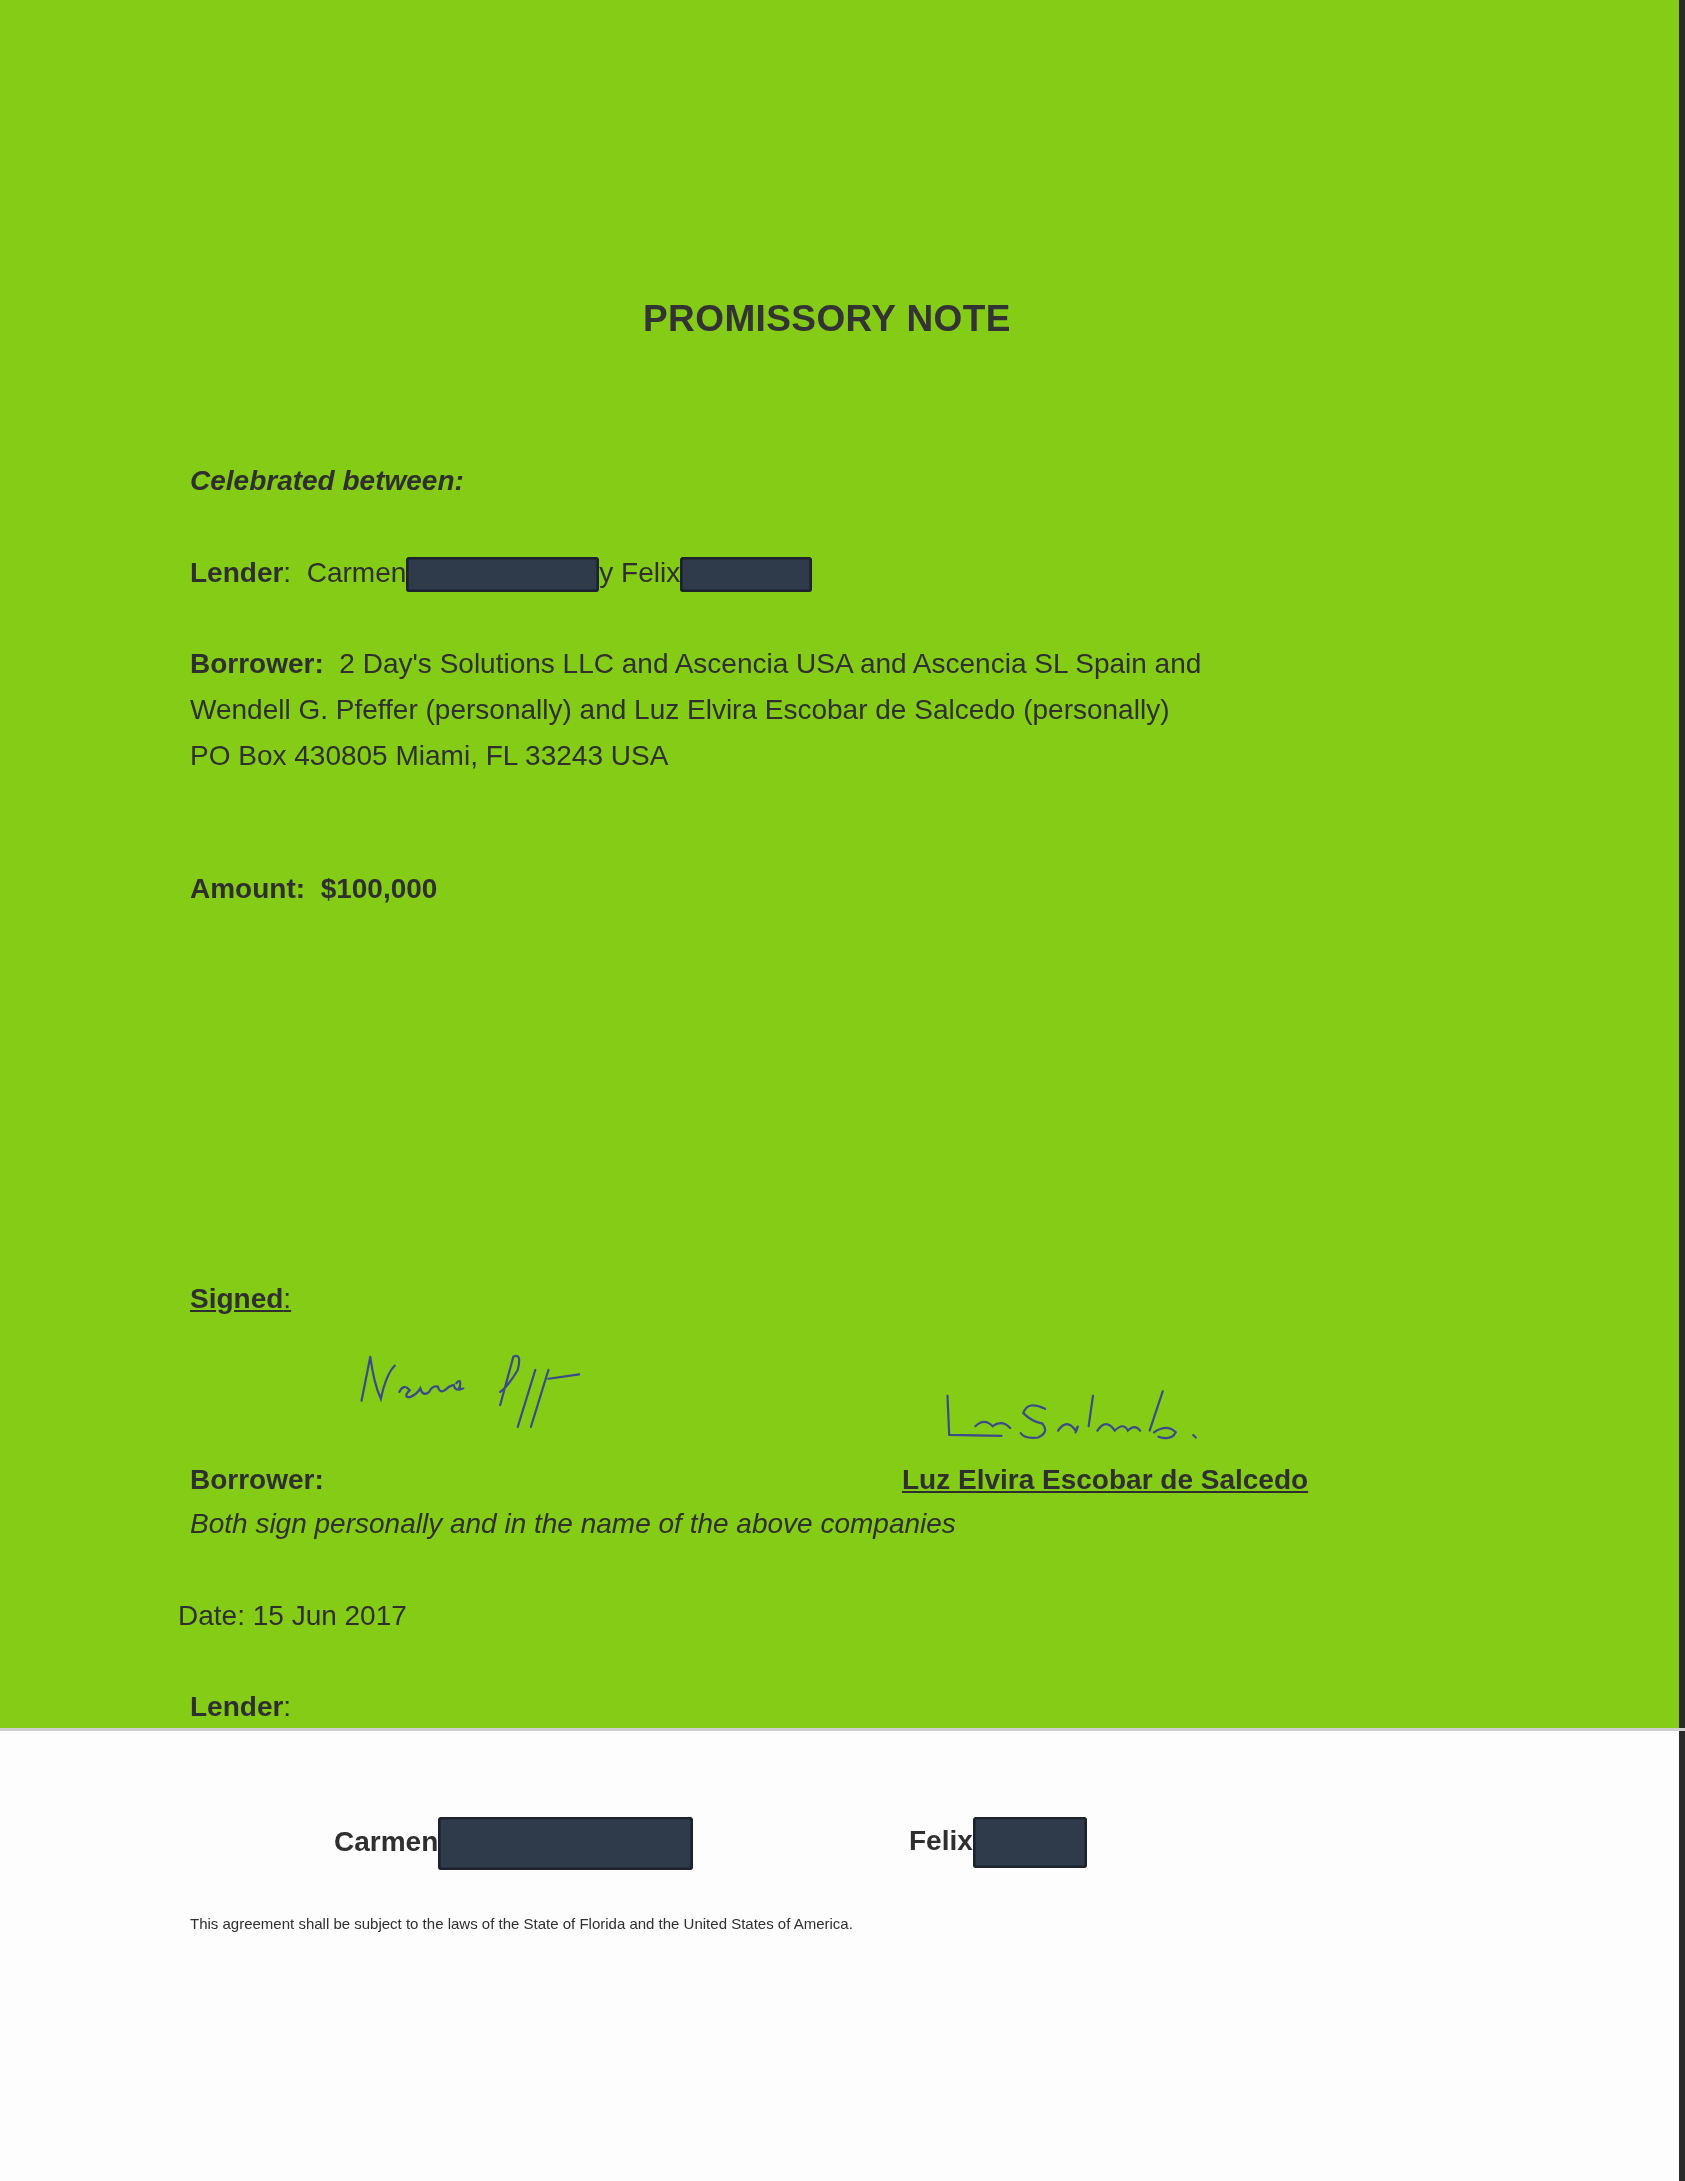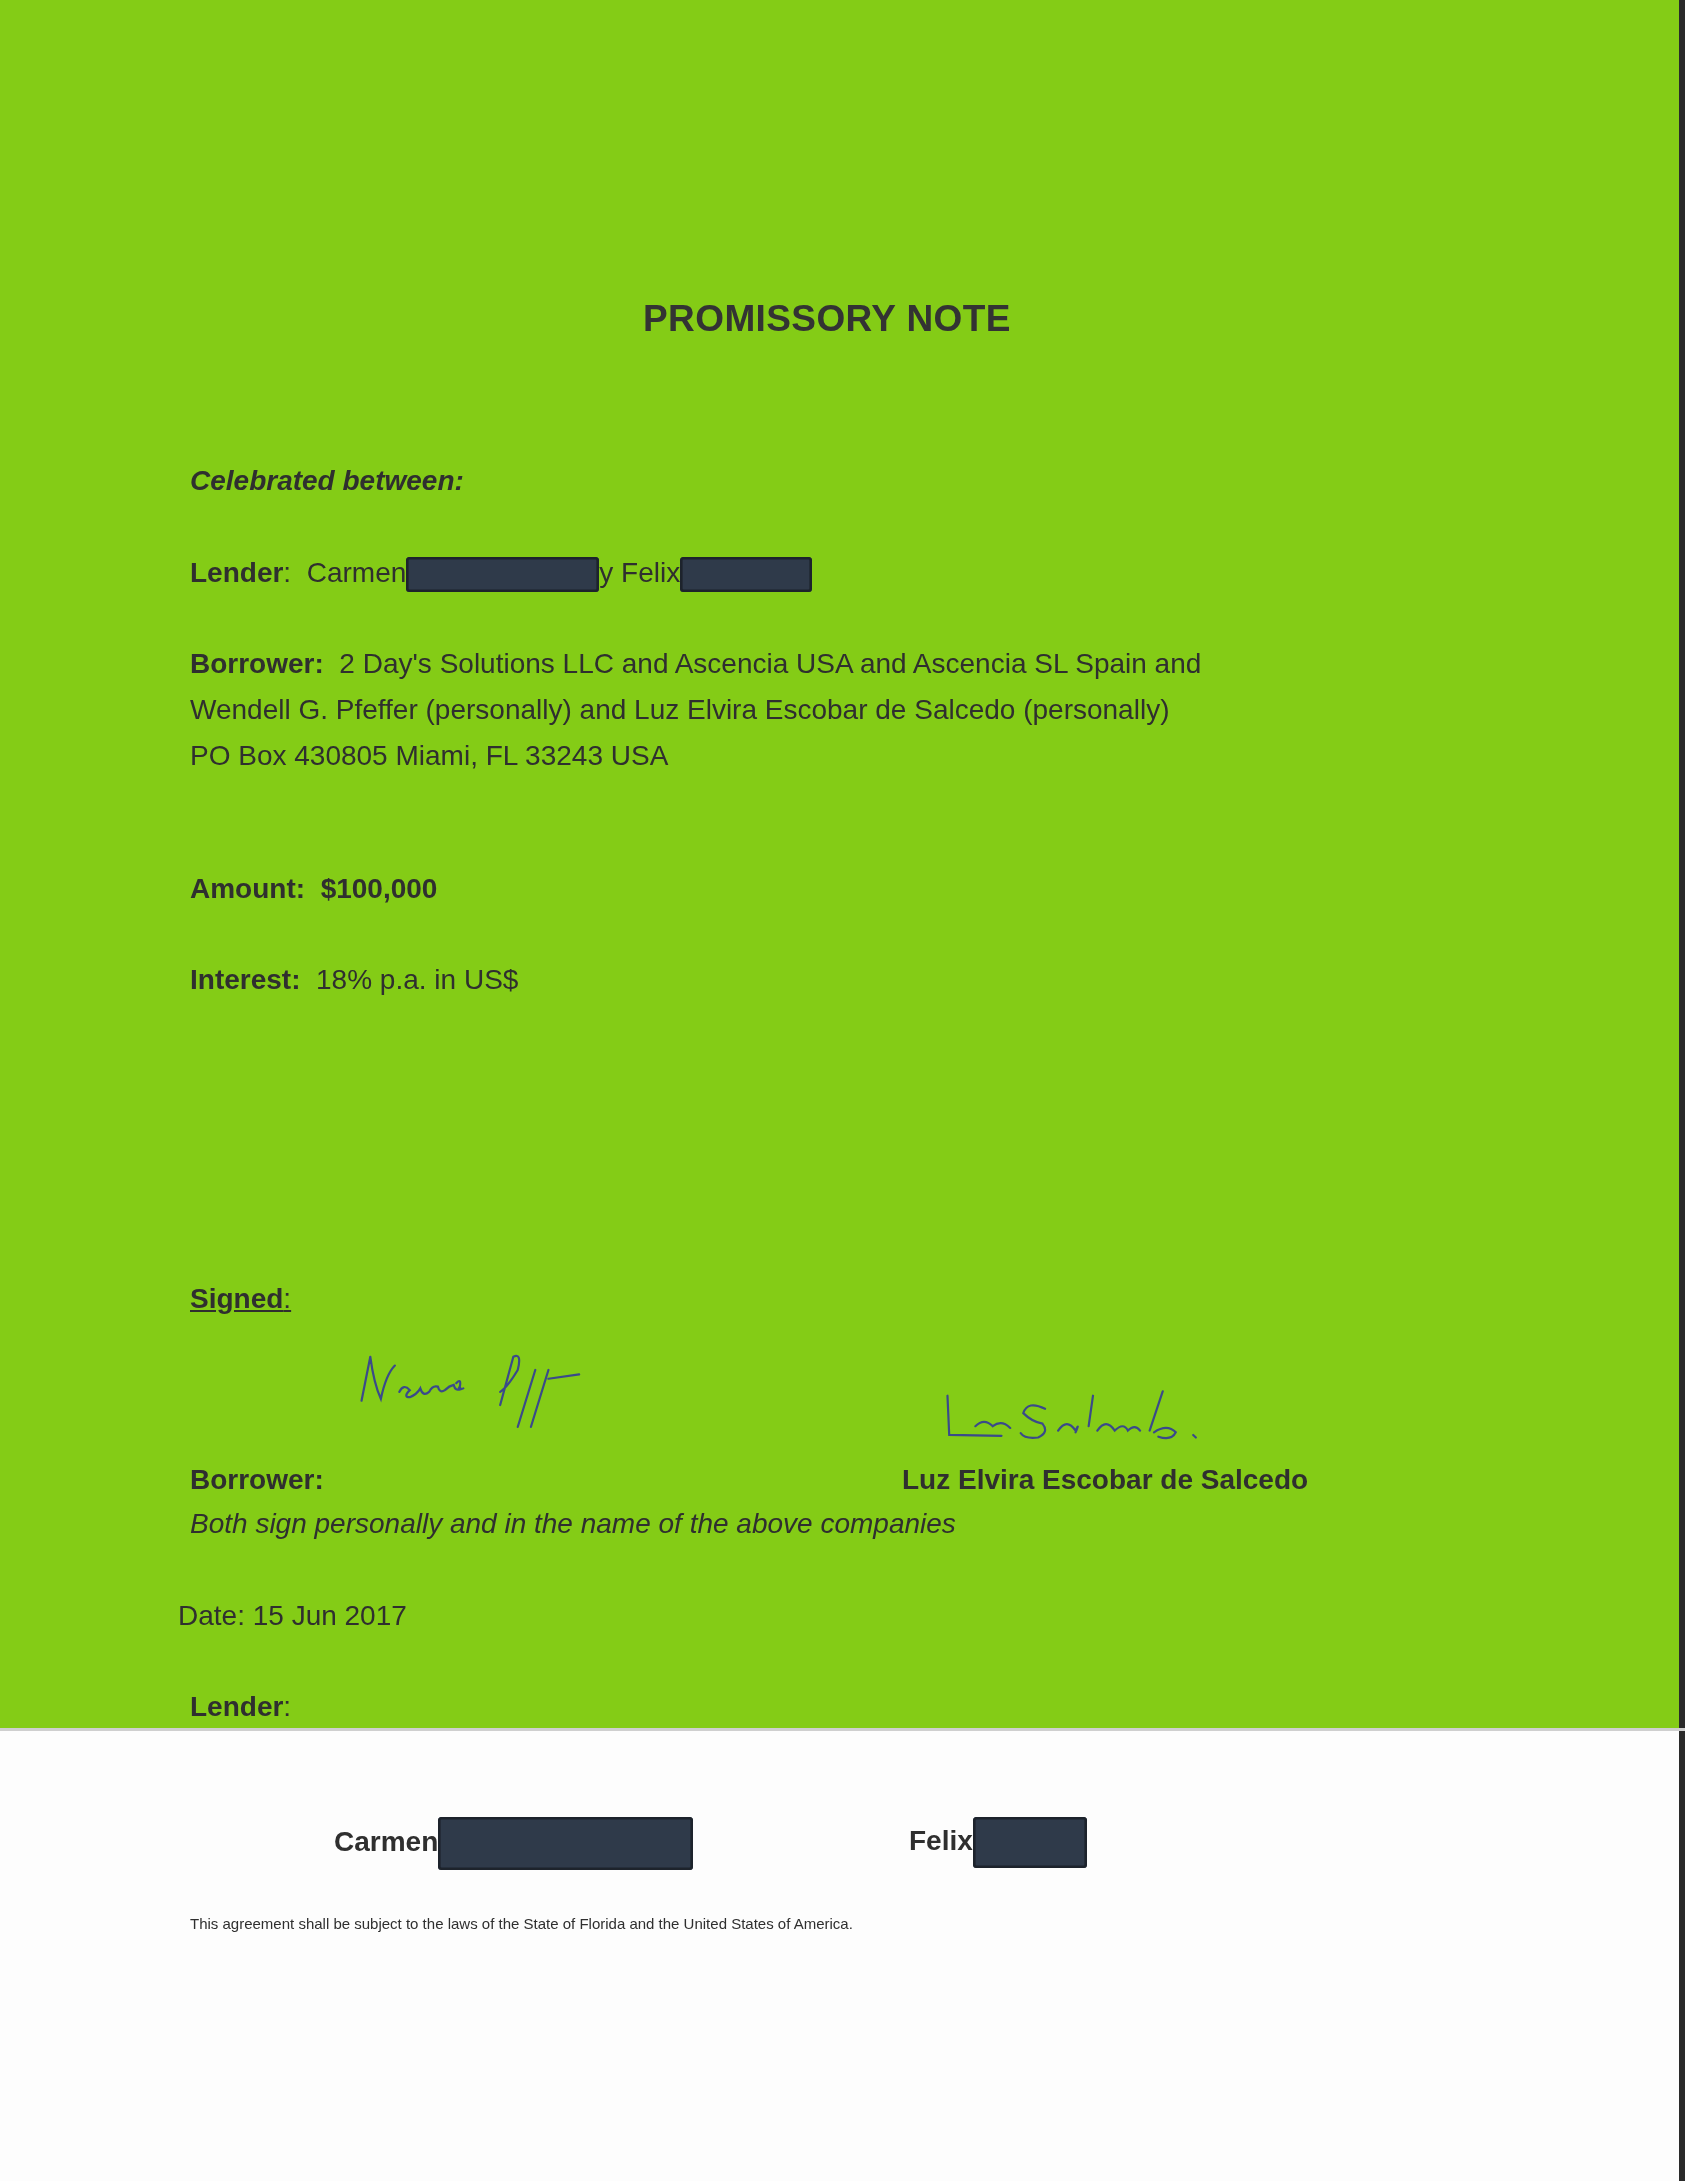--- a/index.html
+++ b/index.html
@@ -40,42 +40,38 @@
       <span>2 Day's Solutions LLC and Ascencia USA and Ascencia SL Spain and</span></div>
     <div>Wendell G. Pfeffer (personally) and Luz Elvira Escobar de Salcedo (personally)</div>
     <div>PO Box 430805 Miami, FL 33243 USA</div>
   </div>
 
   <div class="abs t38 b" style="left:190px; top:866px;">
     <span>Amount:</span>&nbsp;
     <span>$100,000</span>
   </div>
 
-  <div class="abs t38" style="left:190px; top:957px;">
-    <span class="b">Interest:</span>&nbsp;
-    <span>18% p.a.  in US$</span>
-  </div>
 
 
   <div class="abs t38" style="left:190px; top:1276px;text-decoration:underline;">
     <span class="b">Signed</span><span>:</span>
   </div>
 
   <svg class="sig" style="left:351px; top:1339px;" width="351" height="97" viewBox="0 0 400 110">
     <path d="M12 70 L22 20 M22 20 Q26 50 34 68 Q40 40 50 30 M55 60 q5 -10 12 -2 q-8 8 0 8 q8 -3 12 -10 q3 10 10 4 q4 -8 10 -6 q2 8 8 4 q5 -5 10 -6 q2 8 8 4 M120 50 q6 -6 4 4 q-4 6 4 2 M170 75 L185 20 Q195 15 190 35 Q178 55 170 60 M190 100 L210 35 M205 100 L225 35 M225 45 L260 40" stroke="#3a4a8a" stroke-width="2.5" fill="none" stroke-linecap="round"></path>
   </svg>
 
   <svg class="sig" style="left:939px; top:1387px;" width="369" height="61" viewBox="0 0 420 70">
     <path d="M8 10 L10 55 L70 56 M40 45 q10 -10 20 0 q10 -8 20 2 M120 25 q-20 -10 -25 5 q10 10 22 12 q8 10 -5 16 q-15 2 -20 -5 M135 50 q10 -15 20 0 q5 -10 0 2 M170 45 L175 10 M180 50 q10 -15 20 0 q10 -10 15 0 q8 -8 14 0 M240 50 L255 5 M245 52 q15 -10 25 0 q-5 10 -20 5 M290 55 l3 3" stroke="#3a4a8a" stroke-width="2.5" fill="none" stroke-linecap="round"></path>
   </svg>
 
   <div class="abs t38 b" style="left:190px; top:1457px;">
     <span>Borrower:</span>
   </div>
-  <div class="abs t38 b" style="left:902px; top:1457px;">Luz Elvira Escobar de Salcedo</div>
+  <div class="abs t38 b" style="left:902px; top:1457px;text-decoration:underline;">Luz Elvira Escobar de Salcedo</div>
 
   <div class="abs t38 i" style="left:190px; top:1501px;">Both sign personally and in the name of the above companies</div>
 
   <div class="abs t38" style="left:178px; top:1593px;text-align:right;">Date: 15 Jun 2017</div>
 
   <div class="abs t38" style="left:190px; top:1684px;text-align:right;">
     <span class="b">Lender</span><span>:</span>
   </div>
 
   <div class="abs t38 b" style="left:334px; top:1817px;">

